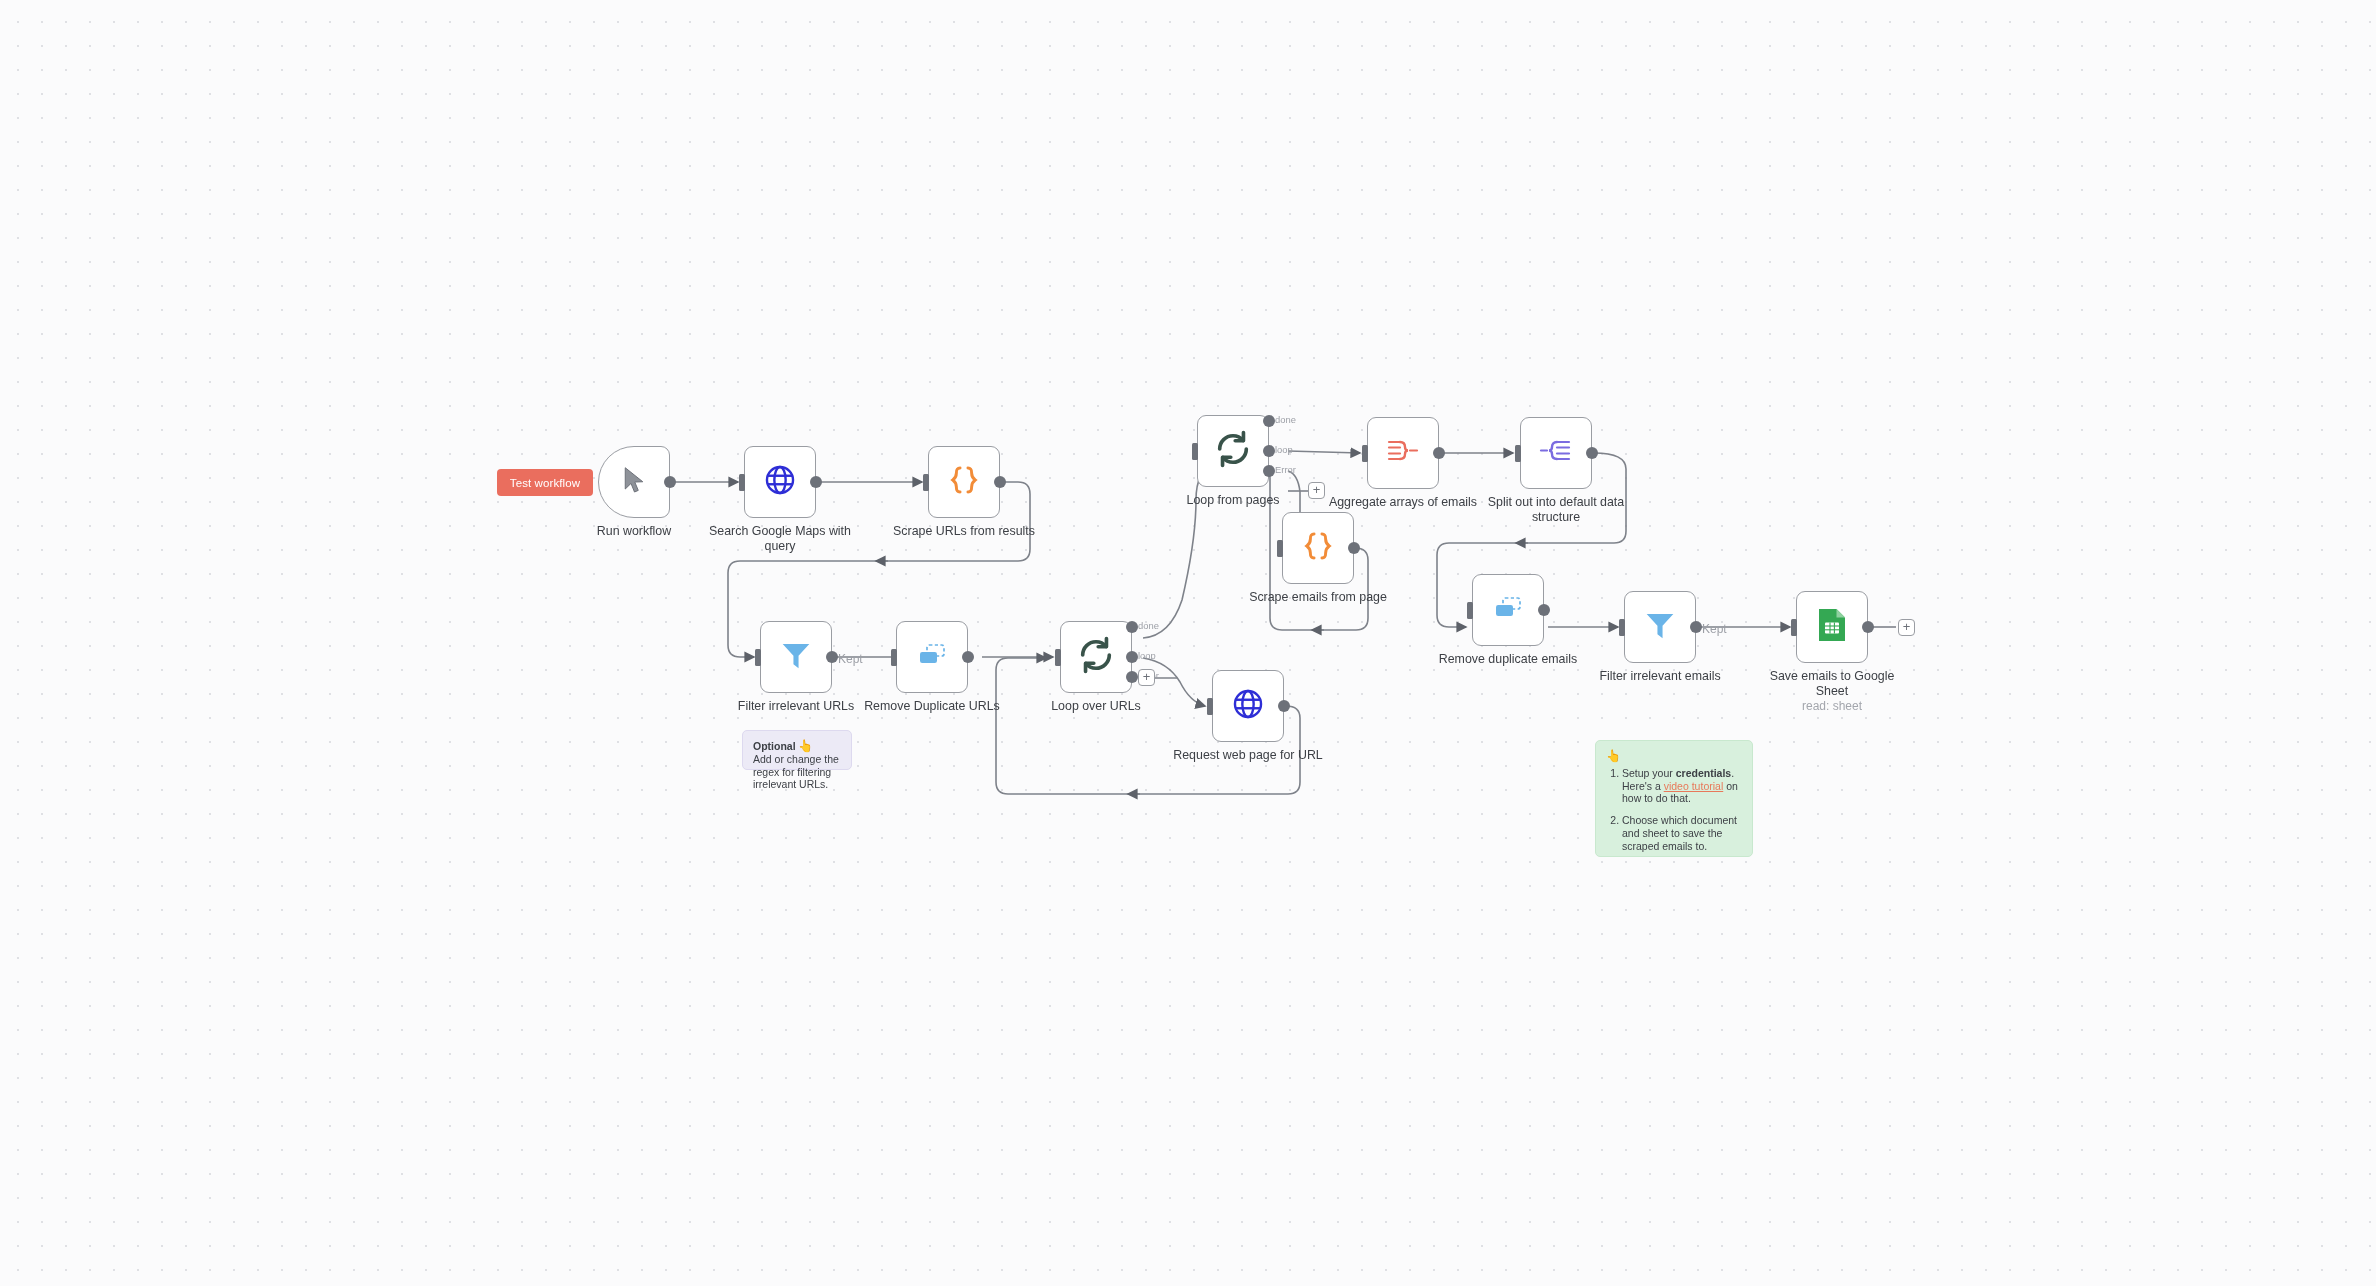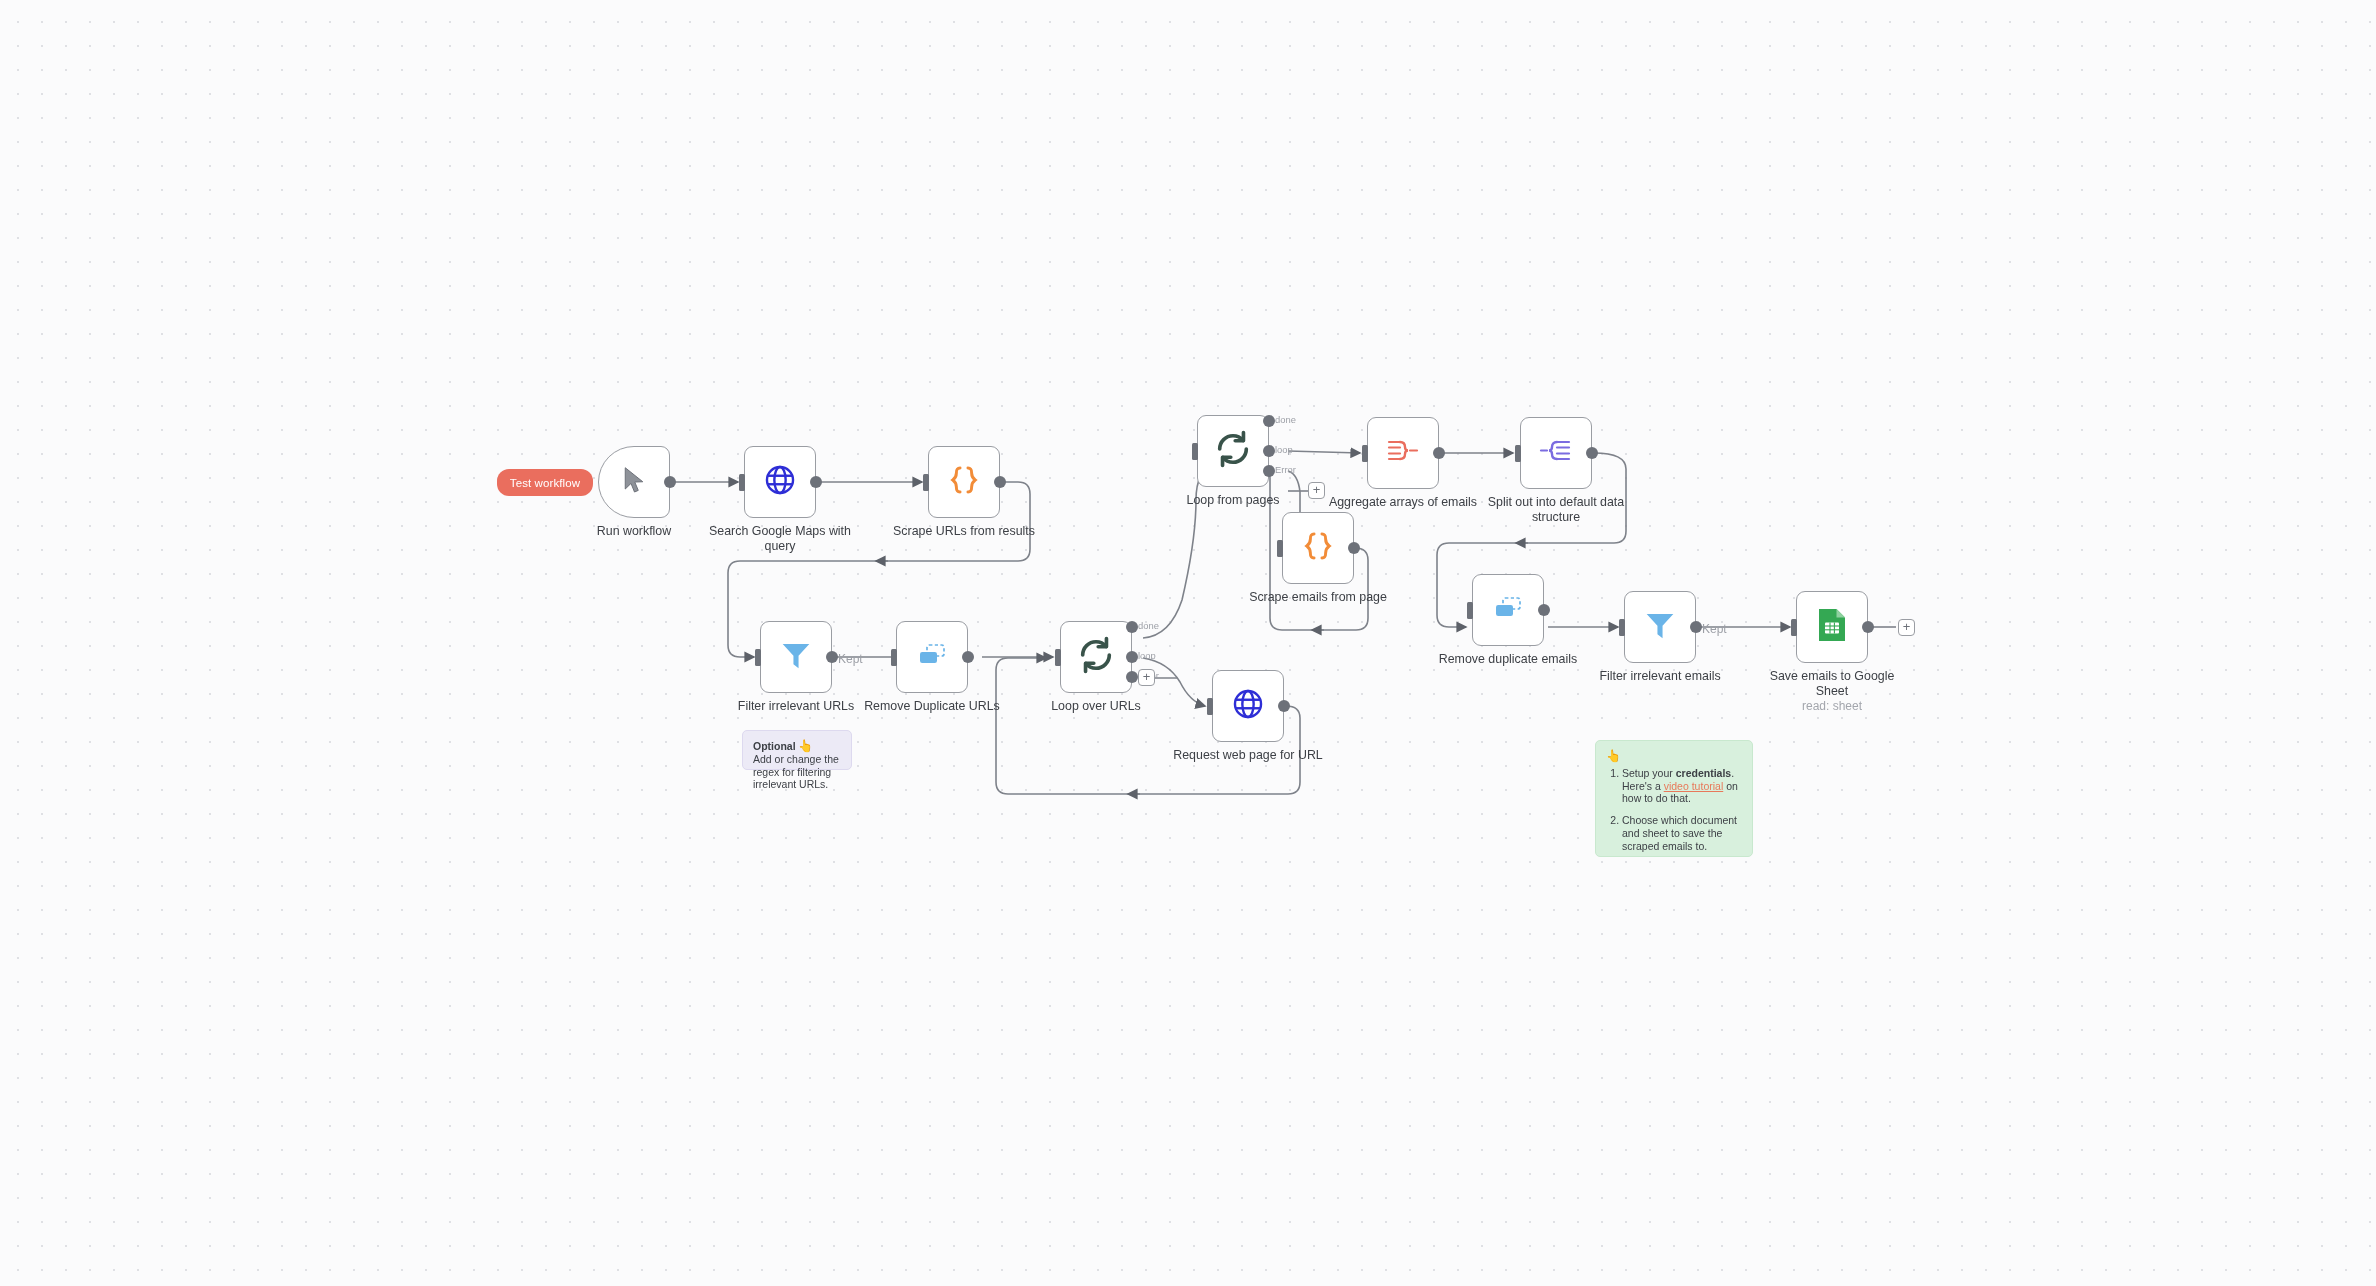--- a/index.html
+++ b/index.html
@@ -19,21 +19,21 @@
   }
   #edges { position: absolute; inset: 0; width: 2376px; height: 1286px; pointer-events: none; }
 
   
   .test-btn {
     position: absolute;
     left: 497px; top: 469px;
     width: 96px; height: 27px;
     background: #ea6e5e;
     color: #ffffff;
-    border-radius: 12px;
+    border-radius: 4px;
     font-size: 11.5px;
     display: flex; align-items: center; justify-content: center;
     letter-spacing: .1px;
     cursor: pointer;
     user-select: none;
   }
 
   
   .node { position: absolute; }
   .node-box {

